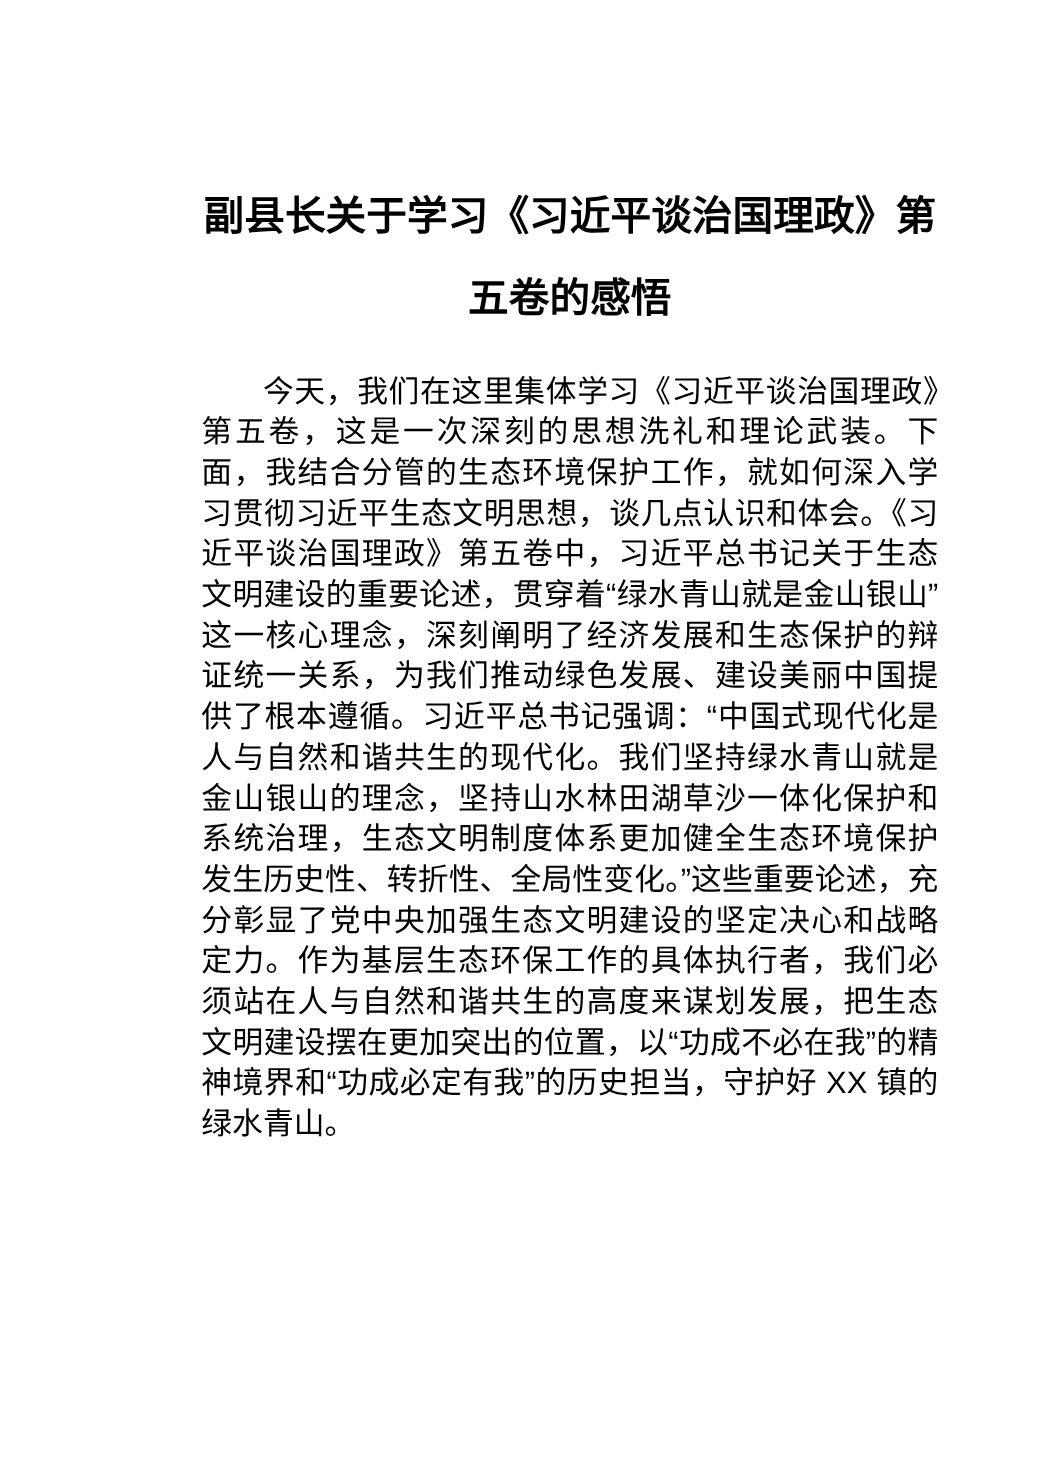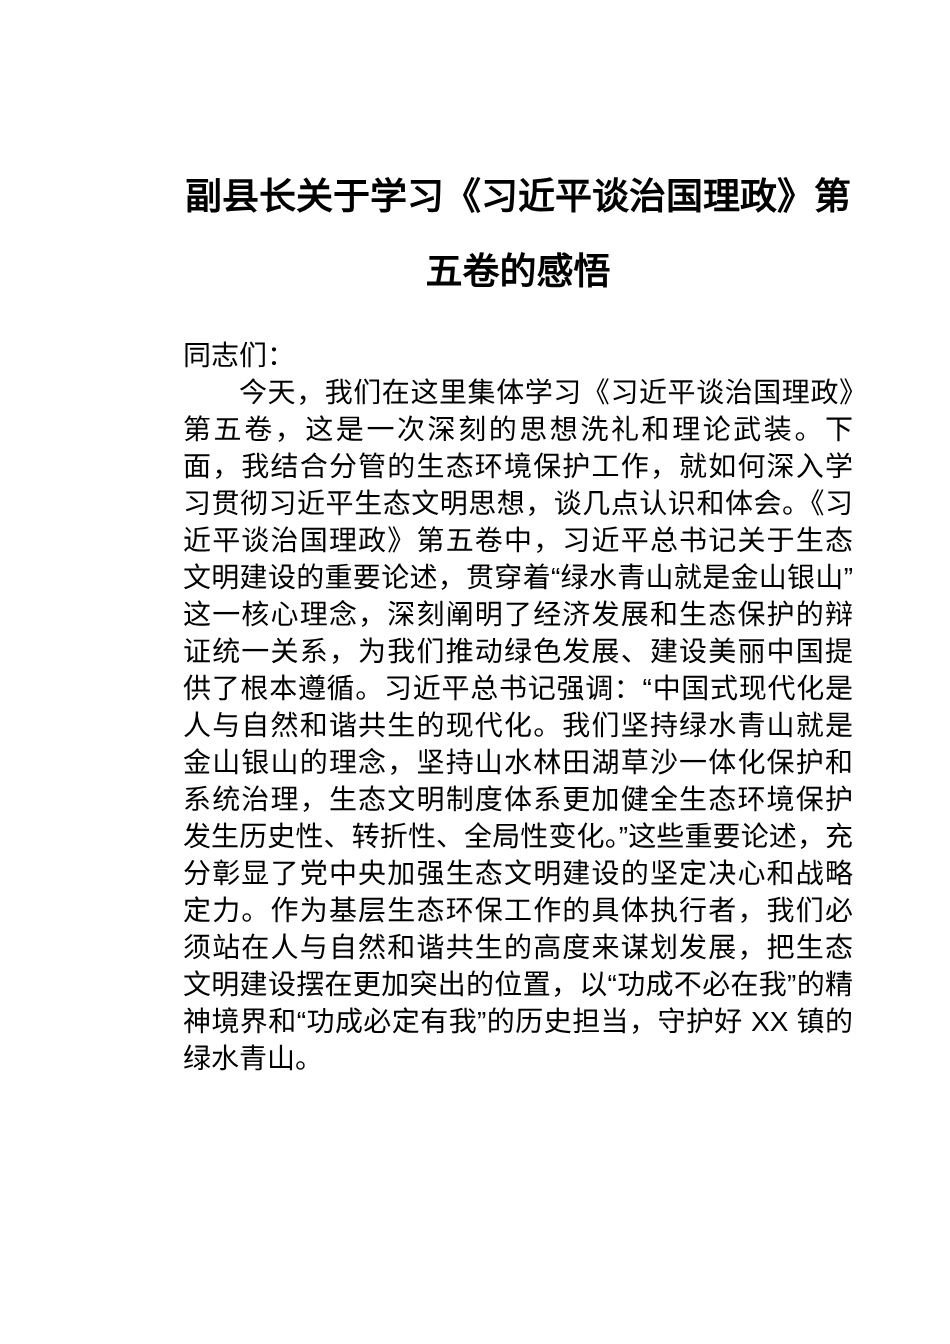--- a/index.html
+++ b/index.html
@@ -59,21 +59,20 @@
 </style>
 </head>
 <body>
 
 <div class="page">
 
   <h1 class="doc-title">副县长关于学习《习近平谈治国理政》第五卷的感悟</h1>
 
   <div class="content">
 
-    <p class="para greeting">同志们：</p>
 
     <p class="para">今天，我们在这里集体学习《习近平谈治国理政》第五卷，这是一次深刻的思想洗礼和理论武装。下面，我结合分管的生态环境保护工作，就如何深入学习贯彻习近平生态文明思想，谈几点认识和体会。《习近平谈治国理政》第五卷中，习近平总书记关于生态文明建设的重要论述，贯穿着“绿水青山就是金山银山”这一核心理念，深刻阐明了经济发展和生态保护的辩证统一关系，为我们推动绿色发展、建设美丽中国提供了根本遵循。习近平总书记强调：“中国式现代化是人与自然和谐共生的现代化。我们坚持绿水青山就是金山银山的理念，坚持山水林田湖草沙一体化保护和系统治理，生态文明制度体系更加健全生态环境保护发生历史性、转折性、全局性变化。”这些重要论述，充分彰显了党中央加强生态文明建设的坚定决心和战略定力。作为基层生态环保工作的具体执行者，我们必须站在人与自然和谐共生的高度来谋划发展，把生态文明建设摆在更加突出的位置，以“功成不必在我”的精神境界和“功成必定有我”的历史担当，守护好 XX 镇的绿水青山。</p>
 
 
 
   </div>
 
   <div class="footer">1</div>
 
 </div>

